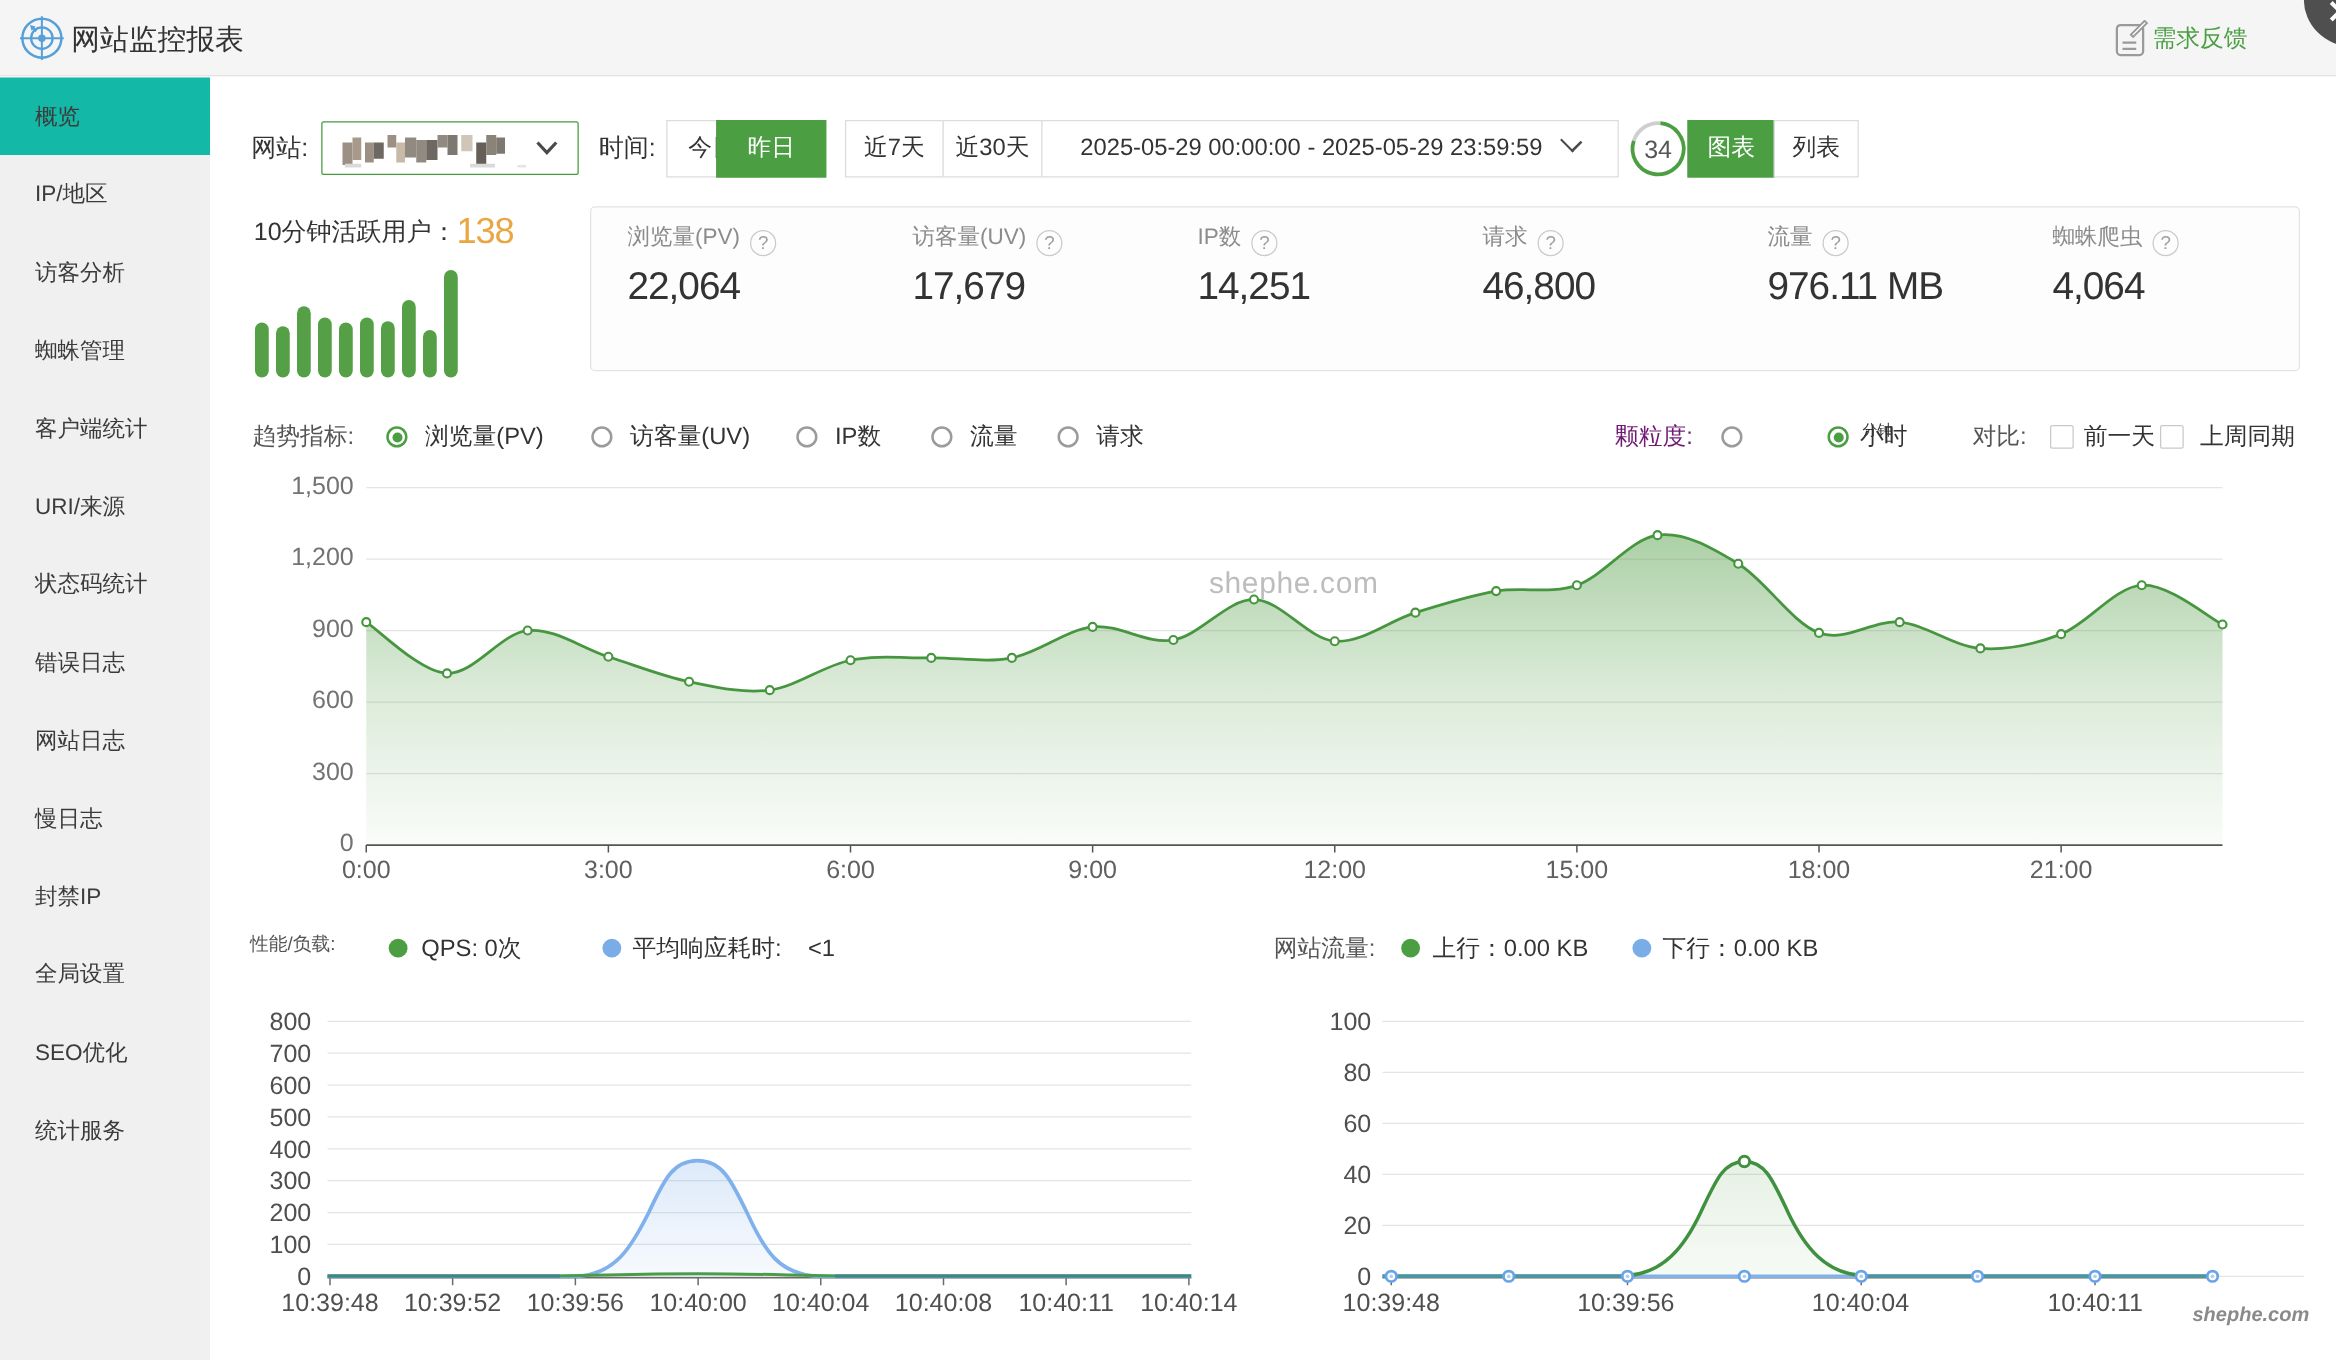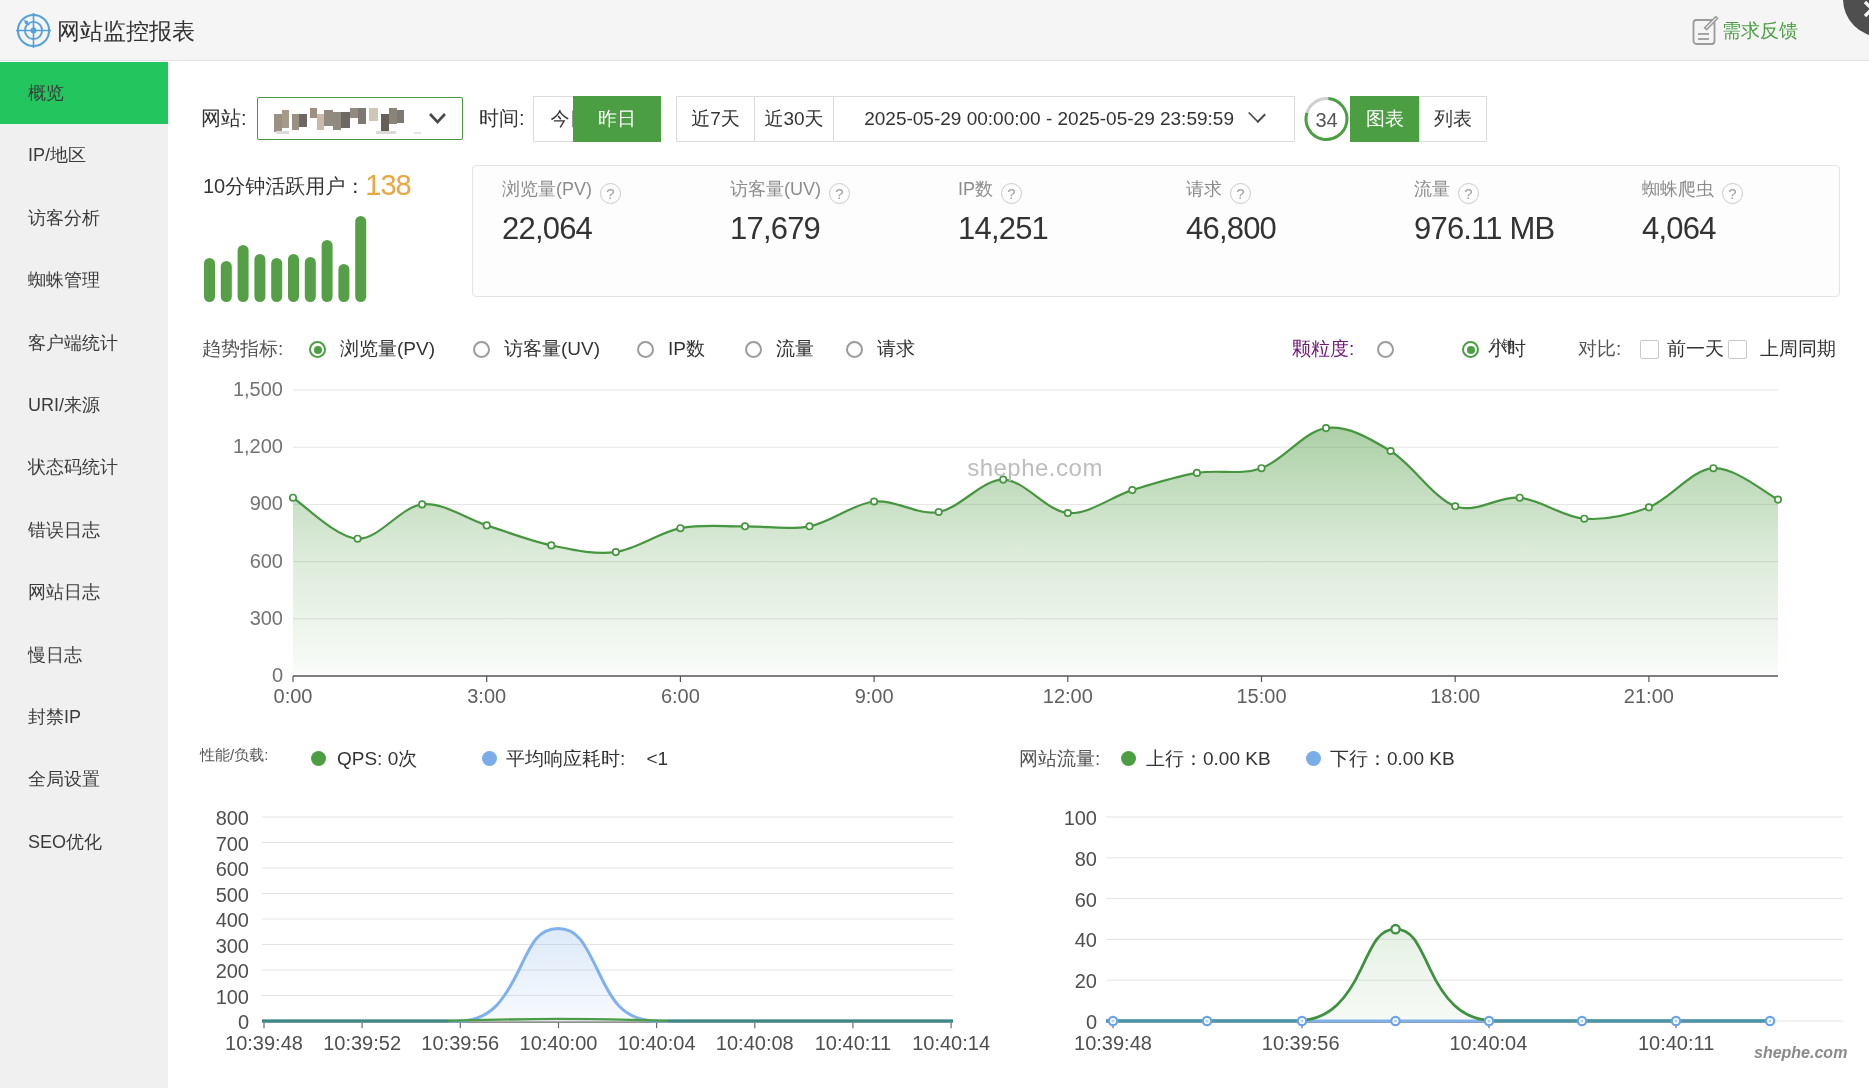--- a/index.html
+++ b/index.html
@@ -6,21 +6,21 @@
 *{margin:0;padding:0;box-sizing:border-box;}
 html,body{width:1869px;height:1088px;overflow:hidden;background:#fff;
   font-family:"Liberation Sans",sans-serif;}
 
 .header{position:absolute;left:0;top:0;width:1869px;height:61px;background:#f5f5f5;border-bottom:1px solid #e3e3e3;}
 .title{position:absolute;left:57px;top:16px;font-size:23px;color:#333;}
 .fbtxt{position:absolute;left:1722px;top:18px;font-size:19px;color:#4c9e43;}
 
 .sidebar{position:absolute;left:0;top:62px;width:168px;height:1026px;background:#f0f0f0;}
 .mi{height:62.4px;line-height:62.4px;padding-left:28px;font-size:18px;color:#3b3b3b;}
-.mi.act{background:#22c55e;}
+.mi.act{background:#14b8a6;}
 
 .lb{position:absolute;font-size:20px;color:#333;white-space:nowrap;}
 
 .sel{position:absolute;left:257px;top:97px;width:206px;height:43px;border:1px solid #459a3e;border-radius:2px;background:#fff;}
 
 .btn{position:absolute;top:96px;height:46px;border:1px solid #dcdcdc;background:#fff;font-size:19px;color:#333;text-align:center;line-height:44px;}
 .btn.sel-g{background:#4c9e43;color:#fff;border-color:#4c9e43;}
 
 .stats{position:absolute;left:472px;top:165px;width:1368px;height:132px;border:1px solid #e3e3e3;border-radius:4px;background:#fdfdfd;}
 .scol{position:absolute;top:0;height:100%;}
@@ -69,20 +69,21 @@
     <div class="mi">蜘蛛管理</div>
     <div class="mi">客户端统计</div>
     <div class="mi">URI/来源</div>
     <div class="mi">状态码统计</div>
     <div class="mi">错误日志</div>
     <div class="mi">网站日志</div>
     <div class="mi">慢日志</div>
     <div class="mi">封禁IP</div>
     <div class="mi">全局设置</div>
     <div class="mi">SEO优化</div>
+    <div class="mi">统计服务</div>
 </div>
 
 <div class="lb" style="left:201px;top:105px;">网站:</div>
 <div class="sel"><svg width="204" height="41" viewBox="0 0 204 41">
       <rect x="16" y="16" width="8" height="18" fill="#9c9084"></rect>
       <rect x="24" y="12" width="7" height="18" fill="#a79a8a"></rect>
       <rect x="34" y="16" width="7" height="16" fill="#9c9084"></rect>
       <rect x="41" y="16" width="8" height="13" fill="#6e6862"></rect>
       <rect x="52" y="10" width="7" height="10" fill="#9c9084"></rect>
       <rect x="59" y="16" width="7" height="16" fill="#c7baa9"></rect>

